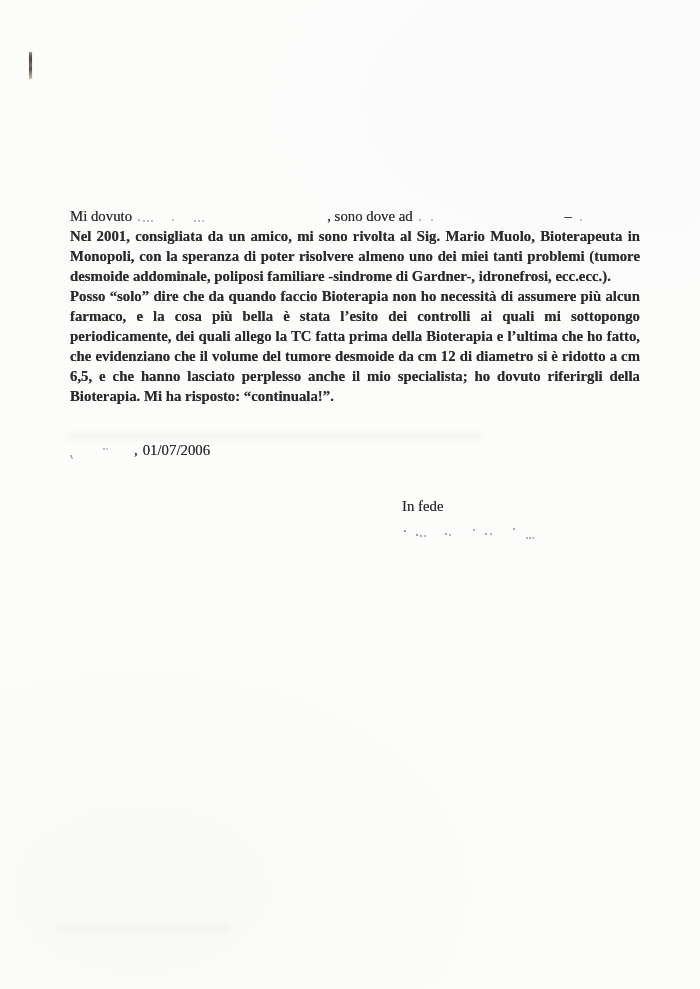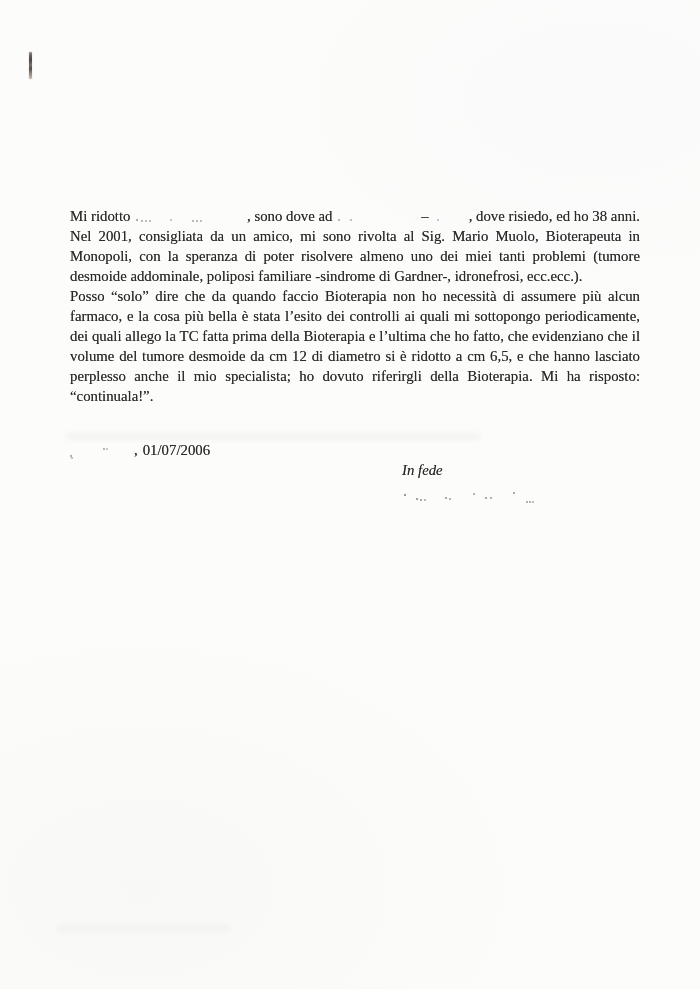--- a/index.html
+++ b/index.html
@@ -76,42 +76,43 @@
   .gap-place.marks::after {
     box-shadow:
       6px 13px 0 rgba(80,80,90,0.40), 18px 13px 0 rgba(80,80,90,0.35);
   }
   .gap-small.marks::after {
     box-shadow: 8px 13px 0 rgba(80,80,90,0.30);
   }
   p.body-par {
     margin: 0;
     text-align: justify;
+    font-weight: bold;
   }
   .date-row {
     display: flex;
     align-items: baseline;
     margin-top: 34px;
     white-space: nowrap;
   }
   .gap-date {
     flex: 0 0 64px;
     position: relative;
     height: 1em;
   }
   .gap-date.marks::after {
     box-shadow:
       0px 15px 0 rgba(80,80,90,0.45),
       1px 17px 0 rgba(80,80,90,0.35),
       33px 8px 0 rgba(80,80,90,0.40),
       36px 8px 0 rgba(80,80,90,0.30);
   }
   .closing {
+    margin-top: 36px;
     margin-left: 332px;
-    font-style: italic;
   }
   .signature {
     position: relative;
     margin-top: 8px;
     margin-left: 330px;
     width: 140px;
     height: 18px;
   }
   .signature::after {
     content: "";
@@ -148,27 +149,26 @@
 </head>
 <body>
 
 <div class="page">
 
   <div class="staple"></div>
 
   <div class="content">
 
     <div class="line1">
-      <span data-bind="letter.opening.intro">Mi ridotto</span>
+      <span data-bind="letter.opening.intro">Mi dovuto</span>
       <span class="gap gap-name marks"></span>
       <span data-bind="letter.opening.birth">, sono dove ad</span>
       <span class="gap gap-place marks"></span>
       <span data-bind="letter.opening.dash">–</span>
       <span class="gap gap-small marks"></span>
-      <span data-bind="letter.opening.residence">, dove risiedo, ed ho 38 anni.</span>
     </div>
 
     <p class="body-par" data-bind="letter.paragraph1">Nel 2001, consigliata da un amico, mi sono rivolta al Sig. Mario Muolo, Bioterapeuta in Monopoli, con la speranza di poter risolvere almeno uno dei miei tanti problemi (tumore desmoide addominale, poliposi familiare -sindrome di Gardner-, idronefrosi, ecc.ecc.).</p>
 
     <p class="body-par" data-bind="letter.paragraph2">Posso “solo” dire che da quando faccio Bioterapia non ho necessità di assumere più alcun farmaco, e la cosa più bella è stata l’esito dei controlli ai quali mi sottopongo periodicamente, dei quali allego la TC fatta prima della Bioterapia e l’ultima che ho fatto, che evidenziano che il volume del tumore desmoide da cm 12 di diametro si è ridotto a cm 6,5, e che hanno lasciato perplesso anche il mio specialista; ho dovuto riferirgli della Bioterapia. Mi ha risposto: “continuala!”.</p>
 
     <div class="date-row">
       <span class="gap-date marks"></span>
       <span data-bind="letter.date_line.separator" style="margin-right: 5px;">,</span>
       <span data-bind="letter.date_line.date">01/07/2006</span>

